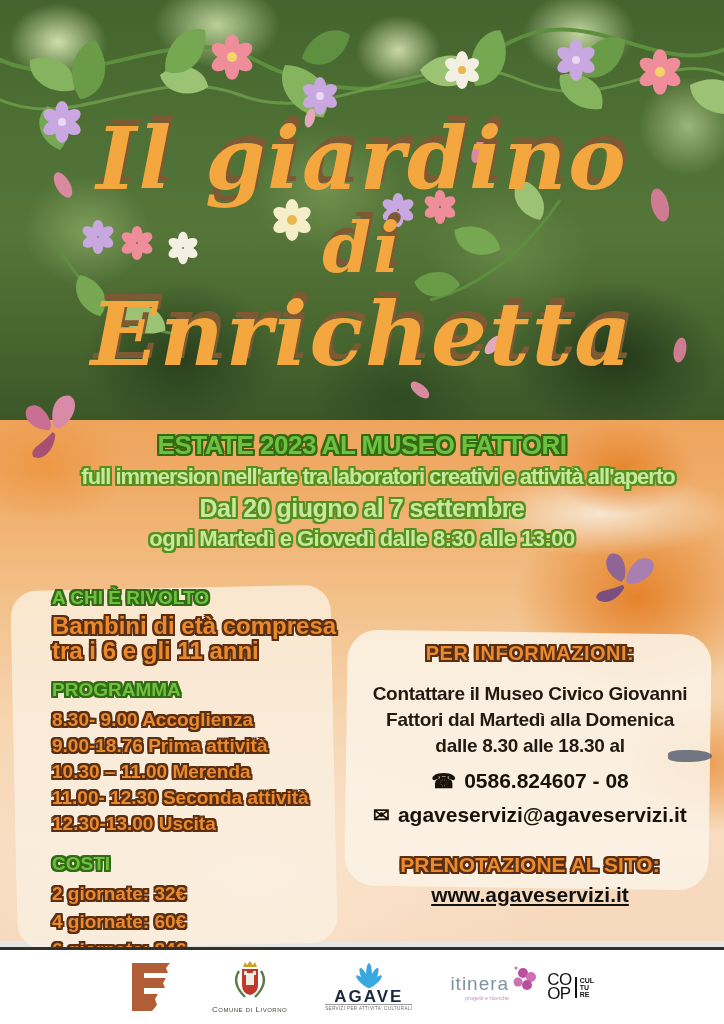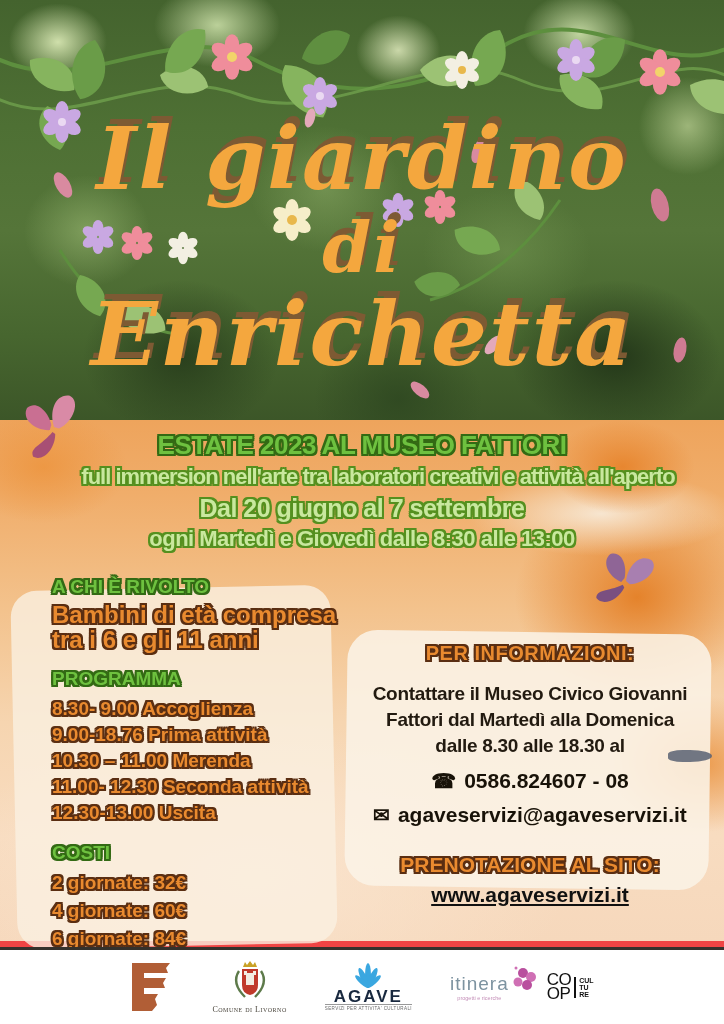--- a/index.html
+++ b/index.html
@@ -1,17 +1,17 @@
 <!DOCTYPE html>
 <html><head>
 <meta charset="utf-8">
 <style>
   * { margin:0; padding:0; box-sizing:border-box; }
   body { background:#555; font-family:"Liberation Sans", sans-serif; }
-  .poster { position:relative; width:724px; height:1024px; margin:0 auto; overflow:hidden; background:#ef4444; }
+  .poster { position:relative; width:724px; height:1024px; margin:0 auto; overflow:hidden; background:#e5e5e5; }
 
   
   .photo {
     position:absolute; left:0; top:0; width:724px; height:420px;
     background-image:
       radial-gradient(70px 55px at 8% 10%,  rgba(215,230,178,.95), rgba(215,230,178,0) 70%),
       radial-gradient(90px 60px at 30% 6%,  rgba(200,220,165,.9),  rgba(200,220,165,0) 70%),
       radial-gradient(60px 50px at 55% 12%, rgba(225,235,190,.85), rgba(225,235,190,0) 70%),
       radial-gradient(80px 60px at 80% 8%,  rgba(205,224,170,.9),  rgba(205,224,170,0) 70%),
       radial-gradient(70px 70px at 95% 30%, rgba(190,210,150,.7),  rgba(190,210,150,0) 70%),
@@ -57,21 +57,21 @@
   
   .og  { color:#6ec13f; text-shadow:-2px -2px 0 #336a14,2px -2px 0 #336a14,-2px 2px 0 #336a14,2px 2px 0 #336a14,0 -2px 0 #336a14,0 2px 0 #336a14,-2px 0 0 #336a14,2px 0 0 #336a14; }
   .olg { color:#c9e89e; text-shadow:-2px -2px 0 #55901f,2px -2px 0 #55901f,-2px 2px 0 #55901f,2px 2px 0 #55901f,0 -2px 0 #55901f,0 2px 0 #55901f,-2px 0 0 #55901f,2px 0 0 #55901f; }
   .oo  { color:#e98a2f; text-shadow:-2px -2px 0 #5a2e12,2px -2px 0 #5a2e12,-2px 2px 0 #5a2e12,2px 2px 0 #5a2e12,0 -2px 0 #5a2e12,0 2px 0 #5a2e12,-2px 0 0 #5a2e12,2px 0 0 #5a2e12; }
 
   .i1 { top:10px;  font-size:26px; }
   .i2 { top:44px;  font-size:22px; letter-spacing:-1px;margin-left:16px; }
   .i3 { top:74px;  font-size:25px; }
   .i4 { top:106px; font-size:22px; }
 
-  .left-col { position:absolute; left:52px; top:156px; width:300px; font-weight:bold; }
+  .left-col { position:absolute; left:52px; top:167px; width:300px; font-weight:bold; }
   .lc-h  { font-size:19px; margin-top:0; }
   .lc-p  { font-size:24px; line-height:25px; margin-top:4px; }
   .lc-h2 { font-size:19px; margin-top:16px; }
   .lc-list { font-size:19px; line-height:26px; margin-top:6px; }
   .lc-costs { font-size:19px; line-height:28px; margin-top:5px; }
 
   .right-col { position:absolute; left:356px; top:222px; width:348px; text-align:center; font-weight:bold; }
   .rc-h { font-size:20px; letter-spacing:.5px; }
   .rc-body { margin-top:16px; font-size:19px; line-height:26px; color:#221a10; letter-spacing:-.3px; }
   .rc-row { margin-top:10px; font-size:21px; color:#181208; }
@@ -80,24 +80,24 @@
   .rc-site { margin-top:6px; font-size:21px; color:#111; }
   .rc-site a { color:#111; text-decoration:underline; }
 
   
   .footer {
     position:absolute; left:0; top:947px; width:724px; height:77px;
     background:#fff; border-top:3px solid #34312c;
     display:flex; align-items:center; justify-content:center; gap:38px;
   }
   .logo { display:flex; flex-direction:column; align-items:center; }
-  .comune-label { font-family:Liberation Serif, serif; font-size:8px; letter-spacing:.5px; color:#4a453c; margin-top:2px; font-variant:small-caps; }
+  .comune-label { font-family:Liberation Sans, sans-serif; font-size:8px; letter-spacing:.5px; color:#4a453c; margin-top:2px; font-variant:small-caps; }
   .agave-word { font-size:17px; font-weight:bold; color:#19293f; letter-spacing:2px; line-height:15px; }
   .agave-tag { font-size:4.5px; color:#666; letter-spacing:.4px; border-top:.5px solid #999; padding-top:1px; }
-  .itinera-wrap { position:relative; }
+  .itinera-wrap { position:relative;align-items:flex-end; }
   .itinera-word { font-size:19px; color:#7d93a0; letter-spacing:1px; }
   .itinera-tag { font-size:5.5px; color:#c48fb8; text-align:center; }
   .coop { display:flex; align-items:center; }
   .coop-left { font-size:17px; font-weight:400; color:#111; line-height:14px; letter-spacing:-.5px; }
   .coop-right { font-size:7px; font-weight:900; color:#111; line-height:7px; border-left:2px solid #111; padding-left:3px; margin-left:3px; }
 </style>
 </head>
 <body>
 
 <div class="poster">

